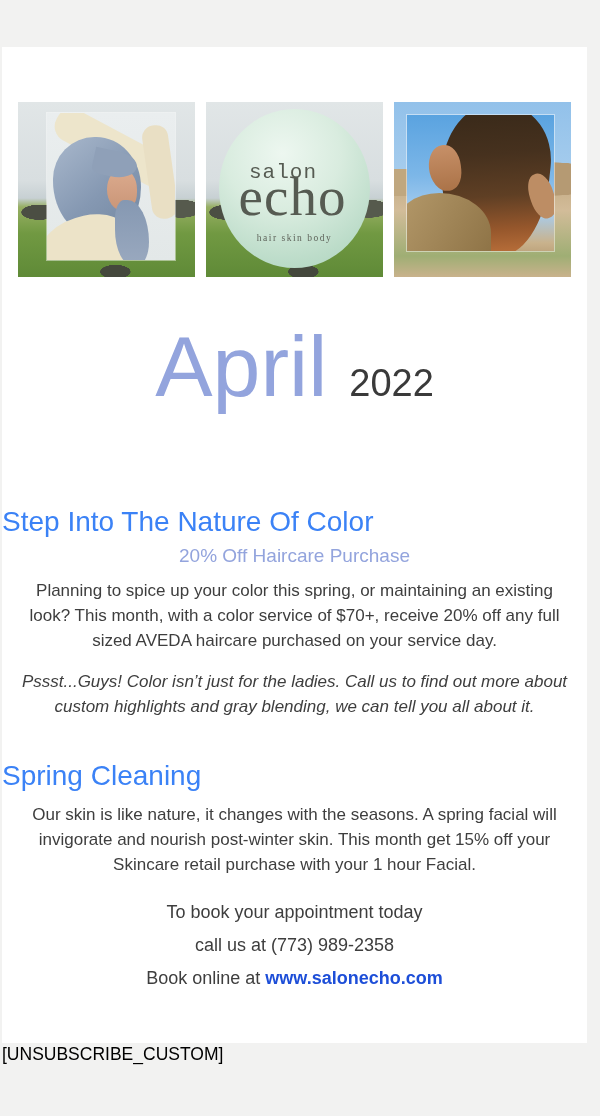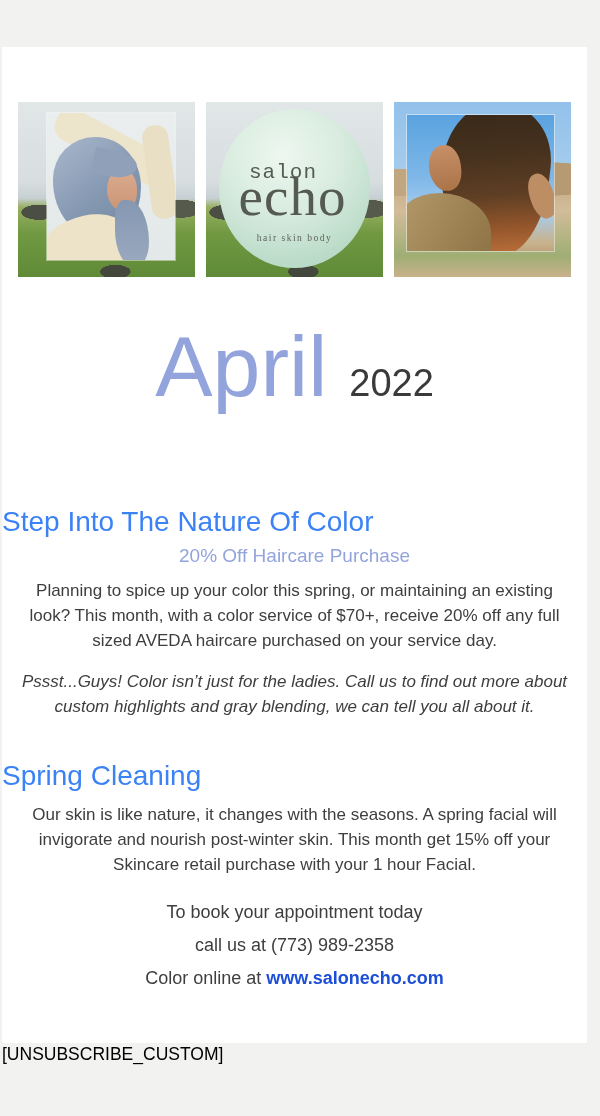--- a/index.html
+++ b/index.html
@@ -112,18 +112,18 @@
   <div class="section-subtitle">20% Off Haircare Purchase</div>
   <p class="body-para">Planning to spice up your color this spring, or maintaining an existing look? This month, with a color service of $70+, receive 20% off any full sized AVEDA haircare purchased on your service day.</p>
   <p class="body-para italic">Pssst...Guys! Color isn’t just for the ladies. Call us to find out more about custom highlights and gray blending, we can tell you all about it.</p>
 
   <div class="section-title mt-next">Spring Cleaning</div>
   <p class="body-para">Our skin is like nature, it changes with the seasons. A spring facial will invigorate and nourish post-winter skin. This month get 15% off your Skincare retail purchase with your 1 hour Facial.</p>
 
   <div class="footer">
     <div>To book your appointment today</div>
     <div>call us at (773) 989-2358</div>
-    <div><span>Color online at </span><a href="#">www.salonecho.com</a></div>
+    <div><span>Book online at </span><a href="#">www.salonecho.com</a></div>
   </div>
 
 </div>
 
 <div class="unsubscribe">[UNSUBSCRIBE_CUSTOM]</div>
 
 </body></html>

